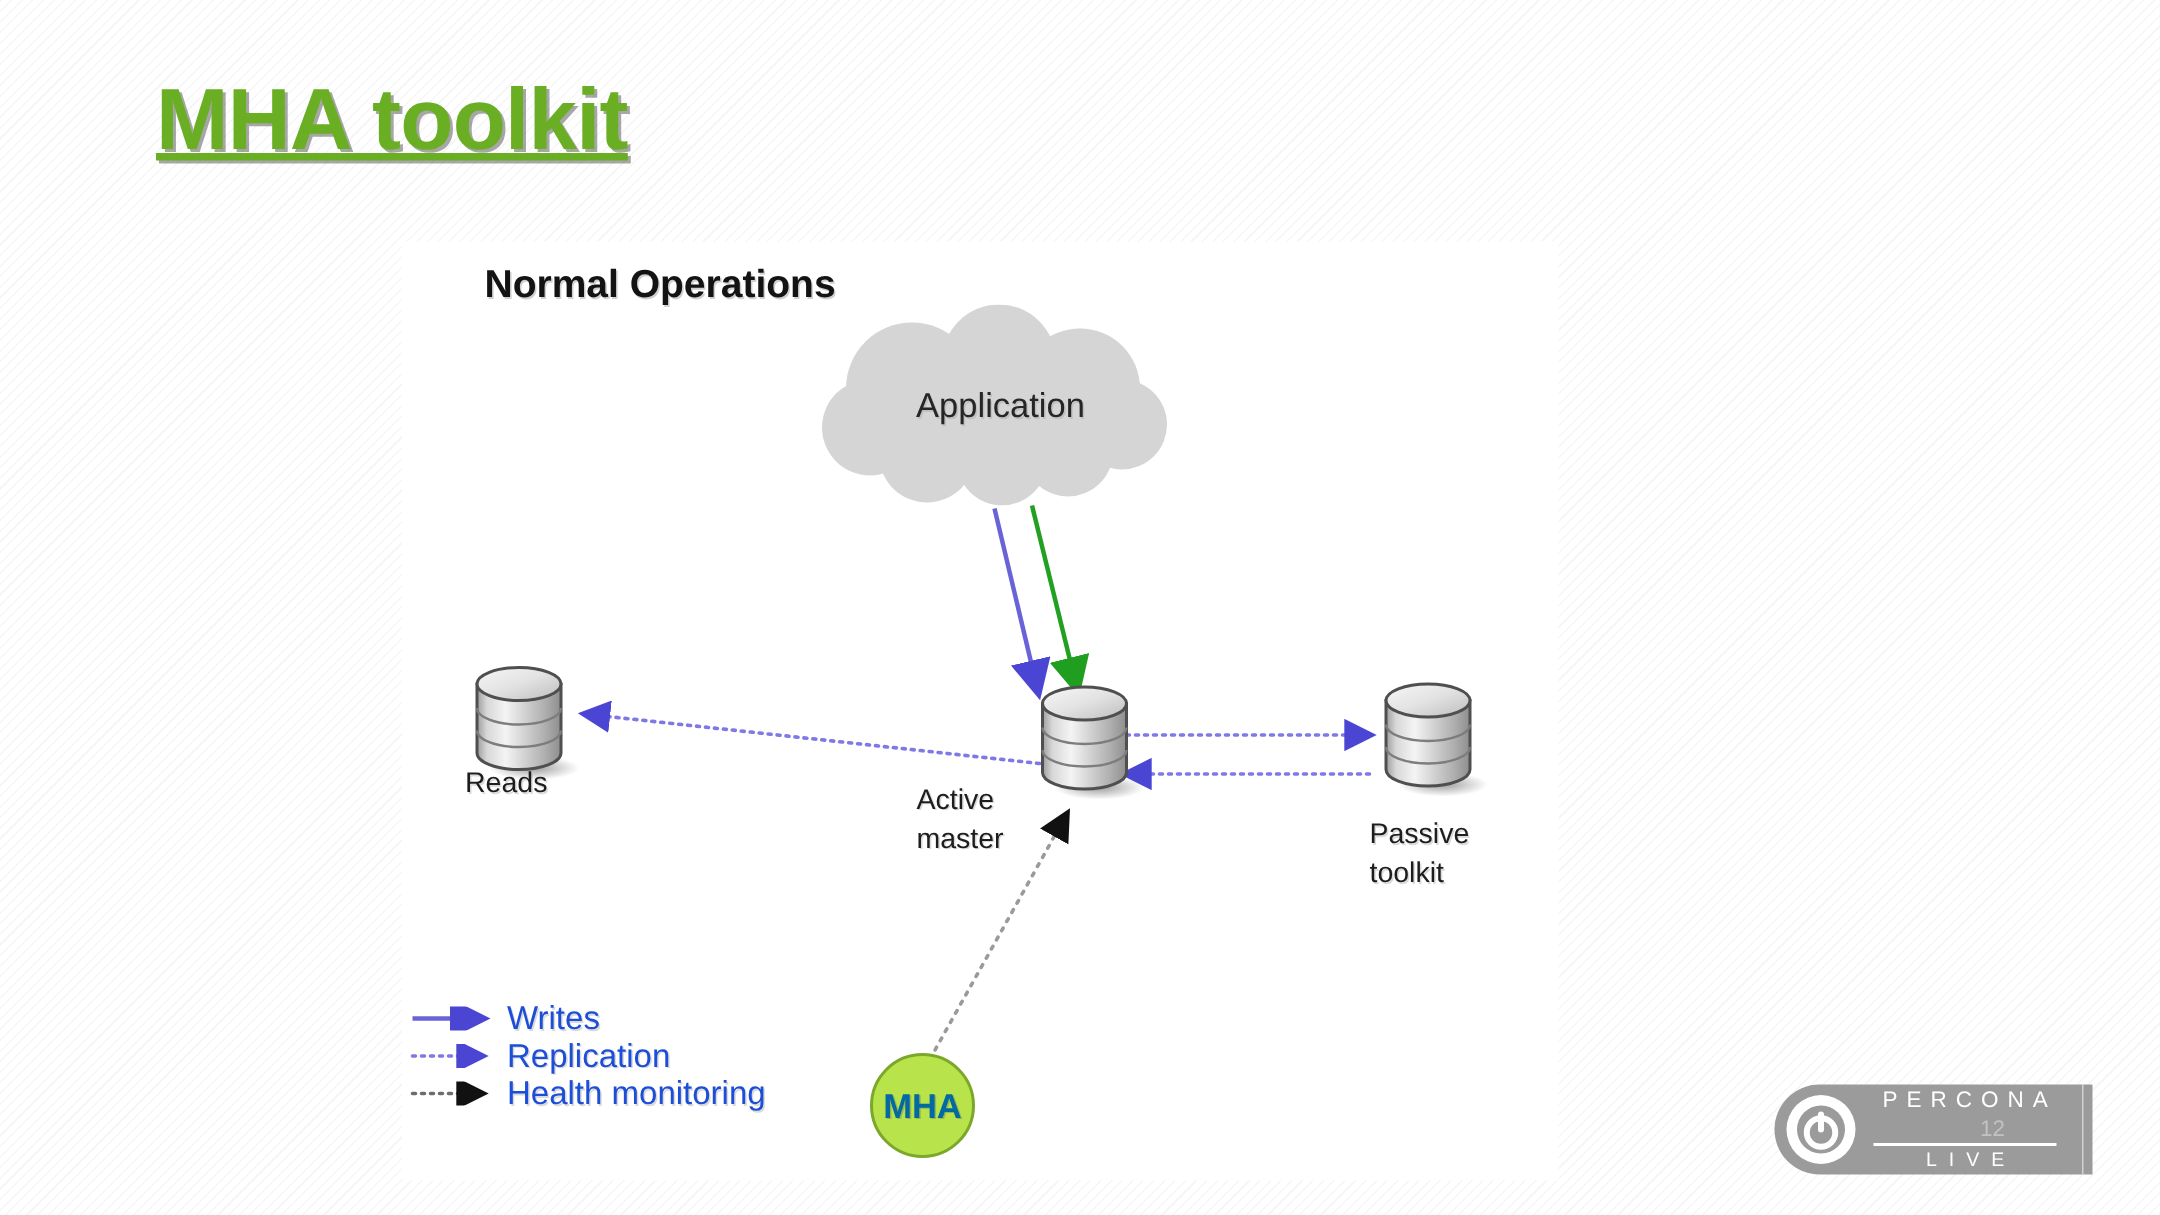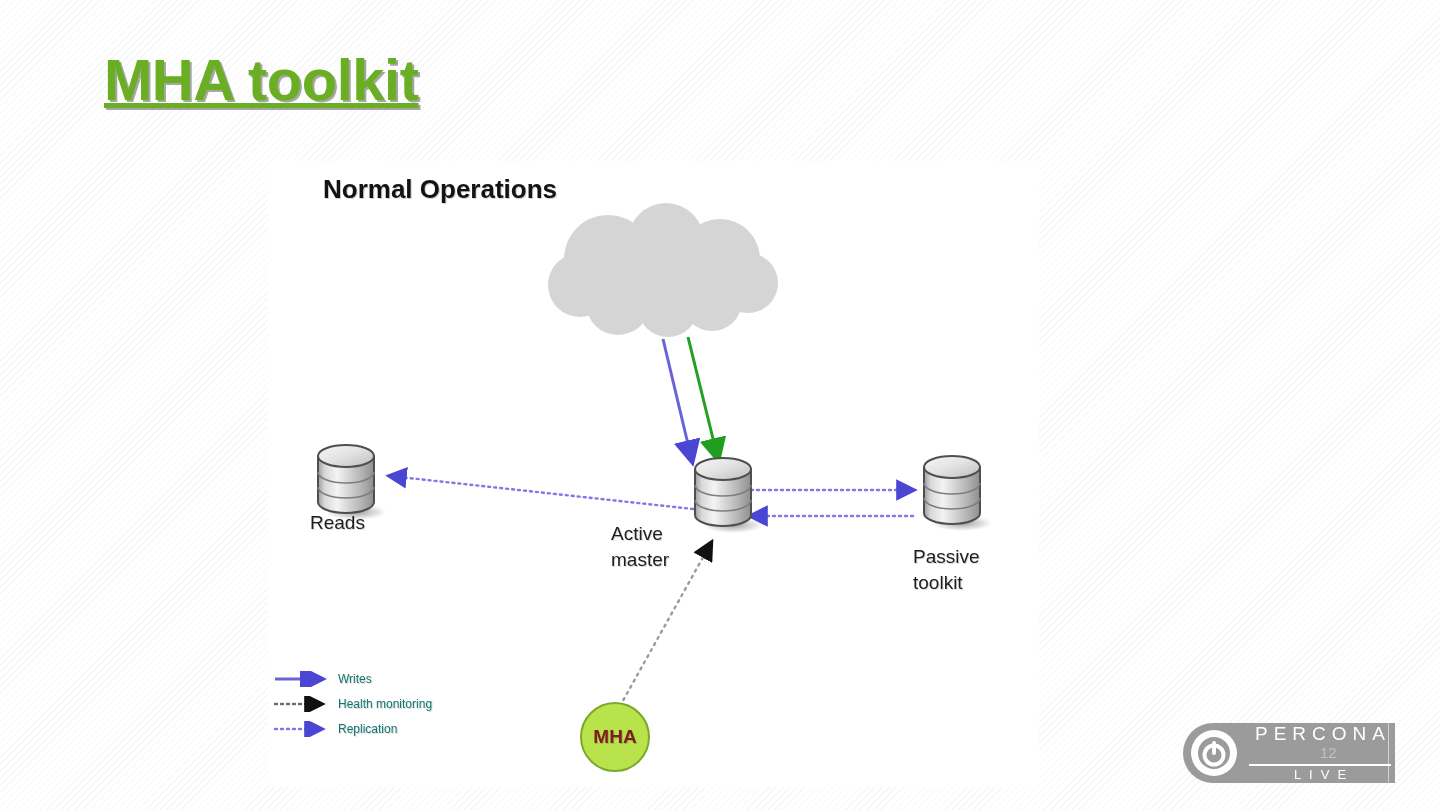--- a/index.html
+++ b/index.html
@@ -95,38 +95,38 @@
     height: 70px;
     border-radius: 50%;
     background: #b9e34a;
     border: 2px solid #7aa82a;
     box-sizing: border-box;
     display: flex;
     align-items: center;
     justify-content: center;
   }
   #mha-label {
-    font-size: 19px;
+    font-size: 23px;
     font-weight: bold;
-    color: #7f1d1d;
+    color: #0369a1;
     text-shadow: 1px 1px 0 rgba(120,140,90,0.5);
   }
   
   #legend { position: absolute; left: 5px; top: 505px; width: 260px; }
   .legend-row {
     position: relative;
     height: 25px;
     display: flex;
     align-items: center;
   }
   .legend-swatch { width: 60px; height: 16px; position: relative; flex: none; }
   .legend-text {
     margin-left: 5px;
-    font-size: 12px;
-    color: #0f766e;
+    font-size: 22px;
+    color: #1d4ed8;
     text-shadow: 1px 1px 0 rgba(150,150,150,0.35);
     white-space: nowrap;
   }
   
   .db-cyl { position: absolute; }
   
   #percona-logo-bar {
     position: absolute;
     left: 1183px;
     top: 723px;
@@ -149,21 +149,21 @@
     flex: none;
   }
   #percona-wordmark {
     margin-left: 12px;
     display: flex;
     flex-direction: column;
     align-items: center;
     color: #ffffff;
   }
   #percona-word-top {
-    font-size: 19px;
+    font-size: 15px;
     letter-spacing: 6px;
     padding: 0 0 20px 6px;
     border-bottom: 2px solid #ffffff;
     line-height: 1.15;
   }
   #percona-word-bottom {
     font-size: 13px;
     letter-spacing: 8px;
     padding: 2px 0 0 8px;
     line-height: 1.15;
@@ -248,20 +248,21 @@
       <circle cx="126" cy="38" r="38"></circle>
       <circle cx="180" cy="56" r="40"></circle>
       <circle cx="208" cy="80" r="30"></circle>
       <circle cx="40" cy="82" r="32"></circle>
       <circle cx="78" cy="100" r="32"></circle>
       <circle cx="128" cy="104" r="30"></circle>
       <circle cx="172" cy="98" r="30"></circle>
       <rect x="38" y="56" width="172" height="48" rx="20"></rect>
     </g>
   </svg>
+  <div id="cloud-text">Application</div>
 
   <svg class="db-cyl" style="left:42px;  top:277px;" width="80" height="88" viewBox="0 0 80 88">
     <ellipse cx="46" cy="74" rx="30" ry="8" fill="url(#shadow-grad)"></ellipse>
     <path d="M8,18 L8,64 a28,11 0 0 0 56,0 L64,18 z" fill="url(#cyl-body)" stroke="#4f4f4f" stroke-width="2"></path>
     <ellipse cx="36" cy="18" rx="28" ry="11" fill="url(#cyl-top)" stroke="#4f4f4f" stroke-width="2"></ellipse>
     <path d="M8,34 a28,11 0 0 0 56,0" fill="none" stroke="#7d7d7d" stroke-width="1.6"></path>
     <path d="M8,49 a28,11 0 0 0 56,0" fill="none" stroke="#7d7d7d" stroke-width="1.6"></path>
   </svg>
 
   <svg class="db-cyl" style="left:419px; top:290px;" width="80" height="88" viewBox="0 0 80 88">
@@ -298,33 +299,33 @@
           <line x1="2" y1="8" x2="48" y2="8" stroke="#6a63d8" stroke-width="3" marker-end="url(#arrow-blue)"></line>
         </svg>
       </span>
       <span class="legend-text">Writes</span>
     </div>
 
 
     <div class="legend-row">
       <span class="legend-swatch">
         <svg width="60" height="16" viewBox="0 0 60 16">
+          <line x1="2" y1="8" x2="48" y2="8" stroke="#7f78e6" stroke-width="2.4" stroke-dasharray="2 4" stroke-linecap="round" marker-end="url(#arrow-blue)"></line>
+        </svg>
+      </span>
+      <span class="legend-text">Replication</span>
+    </div>
+
+    <div class="legend-row">
+      <span class="legend-swatch">
+        <svg width="60" height="16" viewBox="0 0 60 16">
           <line x1="2" y1="8" x2="48" y2="8" stroke="#6d6d6d" stroke-width="2.4" stroke-dasharray="2 4" stroke-linecap="round" marker-end="url(#arrow-black)"></line>
         </svg>
       </span>
       <span class="legend-text">Health monitoring</span>
-    </div>
-
-    <div class="legend-row">
-      <span class="legend-swatch">
-        <svg width="60" height="16" viewBox="0 0 60 16">
-          <line x1="2" y1="8" x2="48" y2="8" stroke="#7f78e6" stroke-width="2.4" stroke-dasharray="2 4" stroke-linecap="round" marker-end="url(#arrow-blue)"></line>
-        </svg>
-      </span>
-      <span class="legend-text">Replication</span>
     </div>
 
   </div>
 </div>
 
 <div id="percona-logo-bar">
   <div id="percona-mark">
     <svg width="34" height="34" viewBox="0 0 34 34">
       <circle cx="17" cy="17" r="16" fill="#9b9b9b"></circle>
       <circle cx="17" cy="19" r="9.5" fill="none" stroke="#ffffff" stroke-width="4"></circle>

